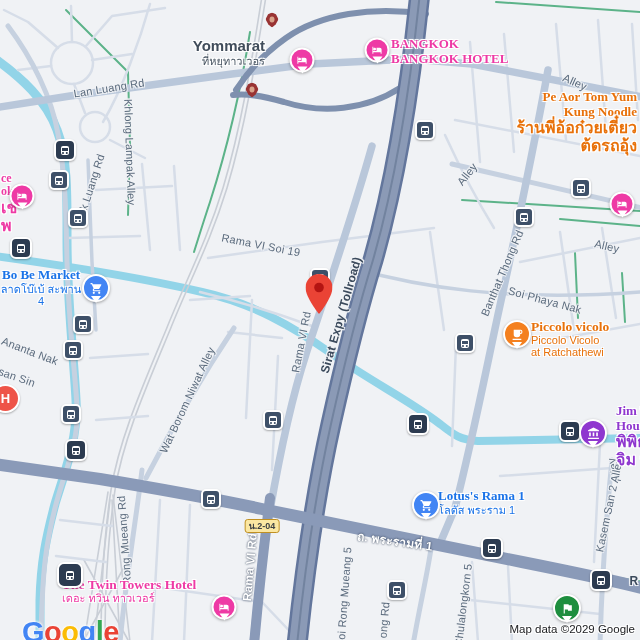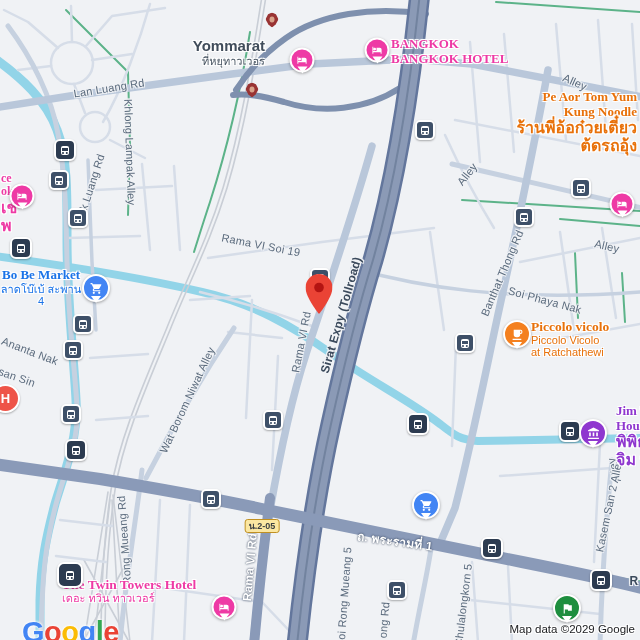--- a/index.html
+++ b/index.html
@@ -258,21 +258,21 @@
   <div class="lbl" style="left:187px;top:400px;--r:-65deg">Wat Borom Niwat Alley</div>
   <div class="lbl" style="left:30px;top:351px;--r:21deg">Ananta Nak</div>
   <div class="lbl" style="left:17px;top:377px;--r:19deg">san Sin</div>
   <div class="lbl" style="left:124px;top:540px;--r:-94deg">Rong Mueang Rd</div>
   <div class="lbl white" style="left:395px;top:541px;--r:8deg">ถ. พระรามที่ 1</div>
   <div class="lbl" style="left:344px;top:597px;--r:-86deg">Soi Rong Mueang 5</div>
   <div class="lbl" style="left:384px;top:620px;--r:-85deg">ong Rd</div>
   <div class="lbl" style="left:463px;top:605px;--r:-83deg">Chulalongkorn 5</div>
   <div class="lbl" style="left:609px;top:505px;--r:-78deg">Kasem San 2 Alley</div>
   <div class="lbl dk" style="left:634px;top:581px;--r:0deg">R</div>
-  <div class="shield" style="left:262px;top:526px">น.2-05</div>
+  <div class="shield" style="left:262px;top:526px">น.2-04</div>
 
   <div class="poiblk c-transit halo" style="right:375px;top:6px;text-align:right">
     <div class="tname">Yommarat</div>
     <div class="tthai">ที่หยุทาวเวอร</div>
   </div>
   <div class="crest" style="left:272px;top:20px"></div>
   <div class="crest" style="left:252px;top:90px"></div>
 
   <div class="poiblk c-hotel halo" style="left:391px;top:37px">
     <div class="nm">BANGKOK</div>
@@ -292,20 +292,24 @@
     <div class="nm" style="font-size:13.5px">Piccolo vicolo</div>
     <div class="sub">Piccolo Vicolo</div>
     <div class="sub">at Ratchathewi</div>
   </div>
   <div class="poiblk c-mus halo" style="left:616px;top:404px;width:60px">
     <div class="nm">Jim T</div>
     <div class="nm">Hous</div>
     <div class="th">พิพิธภ</div>
     <div class="th">จิม ทอ</div>
   </div>
+  <div class="poiblk c-shop halo" style="left:438px;top:489px">
+    <div class="nm">Lotus's Rama 1</div>
+    <div class="sub">โลตัส พระราม 1</div>
+  </div>
   <div class="poiblk c-hotel halo" style="left:62px;top:577px">
     <div class="nm" style="font-size:13.5px">The Twin Towers Hotel</div>
     <div class="sub" style="">เดอะ ทวิน ทาวเวอร์</div>
   </div>
   <div class="poiblk c-hotel halo" style="left:1px;top:172px">
     <div class="nm" style="font-size:12px">ce</div>
     <div class="nm" style="font-size:12px">ok</div>
     <div class="th">เช้</div>
     <div class="th">พ</div>
   </div>

